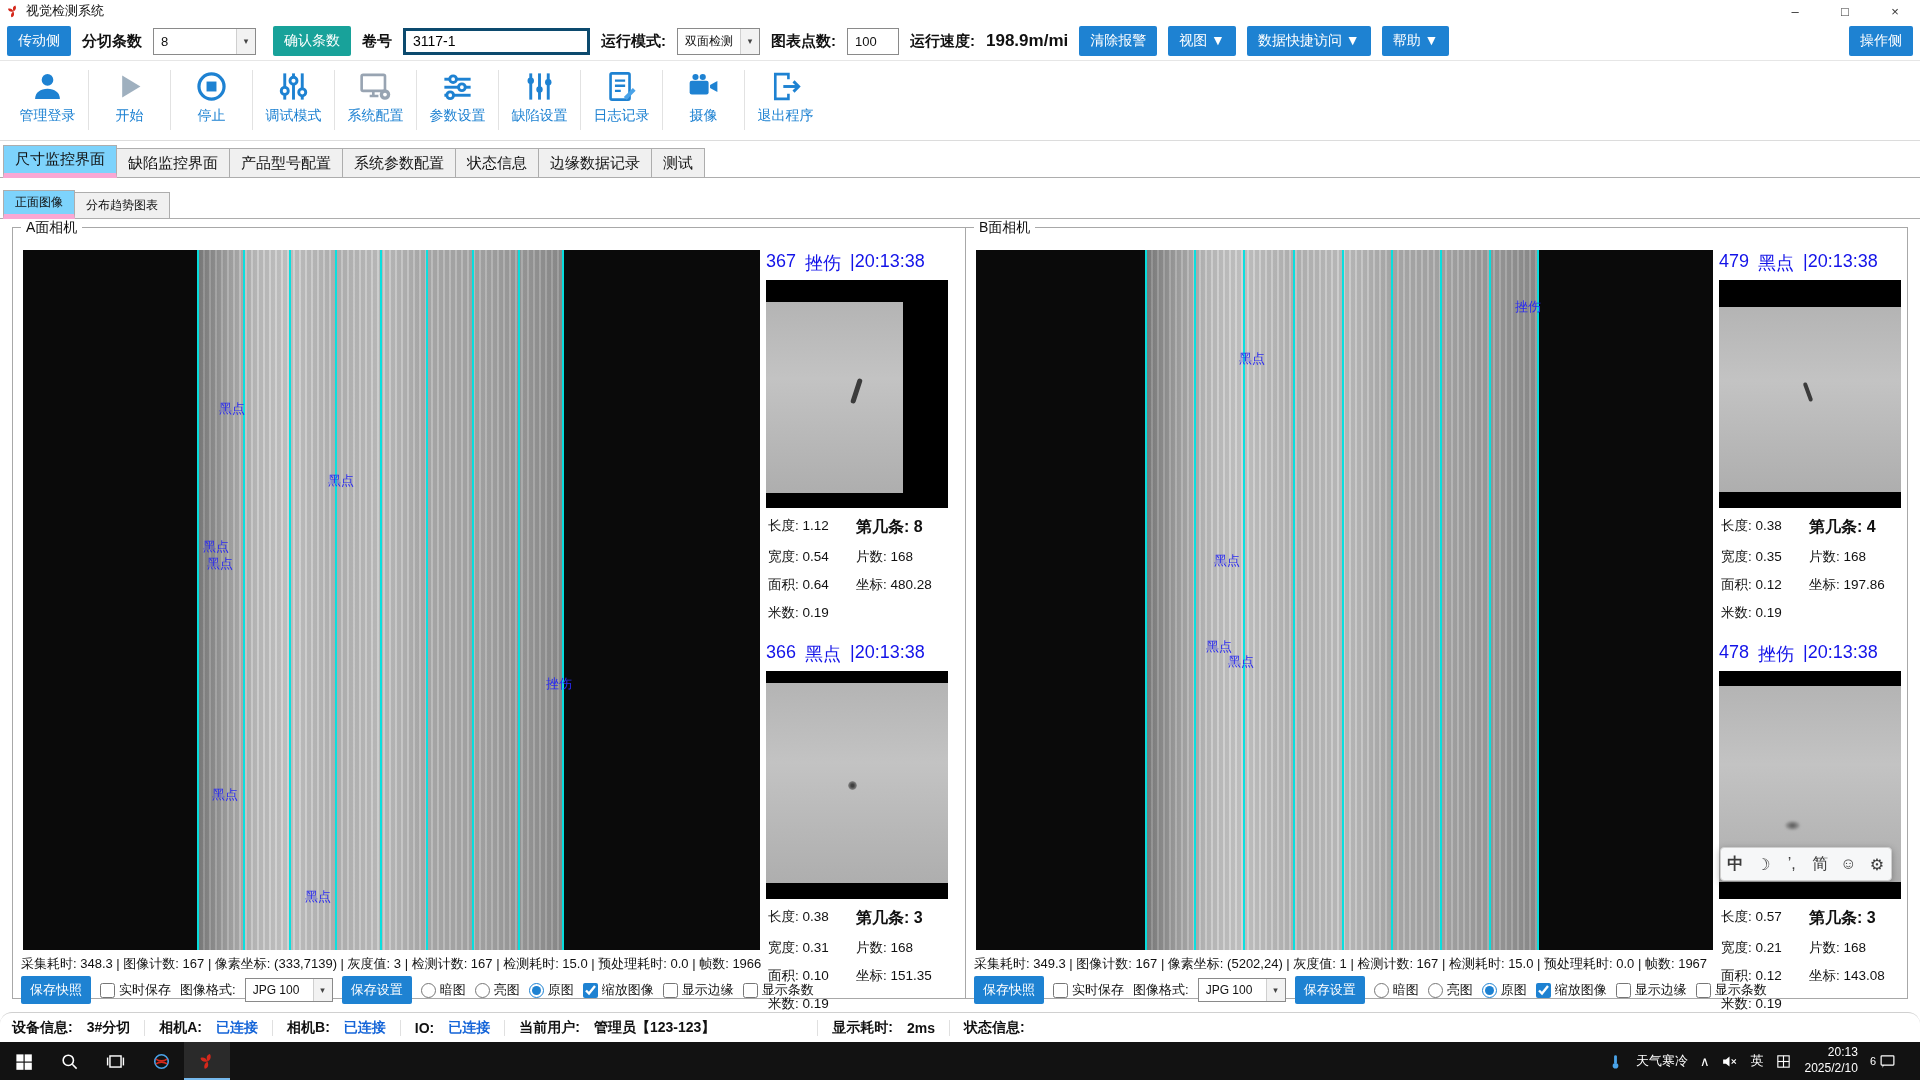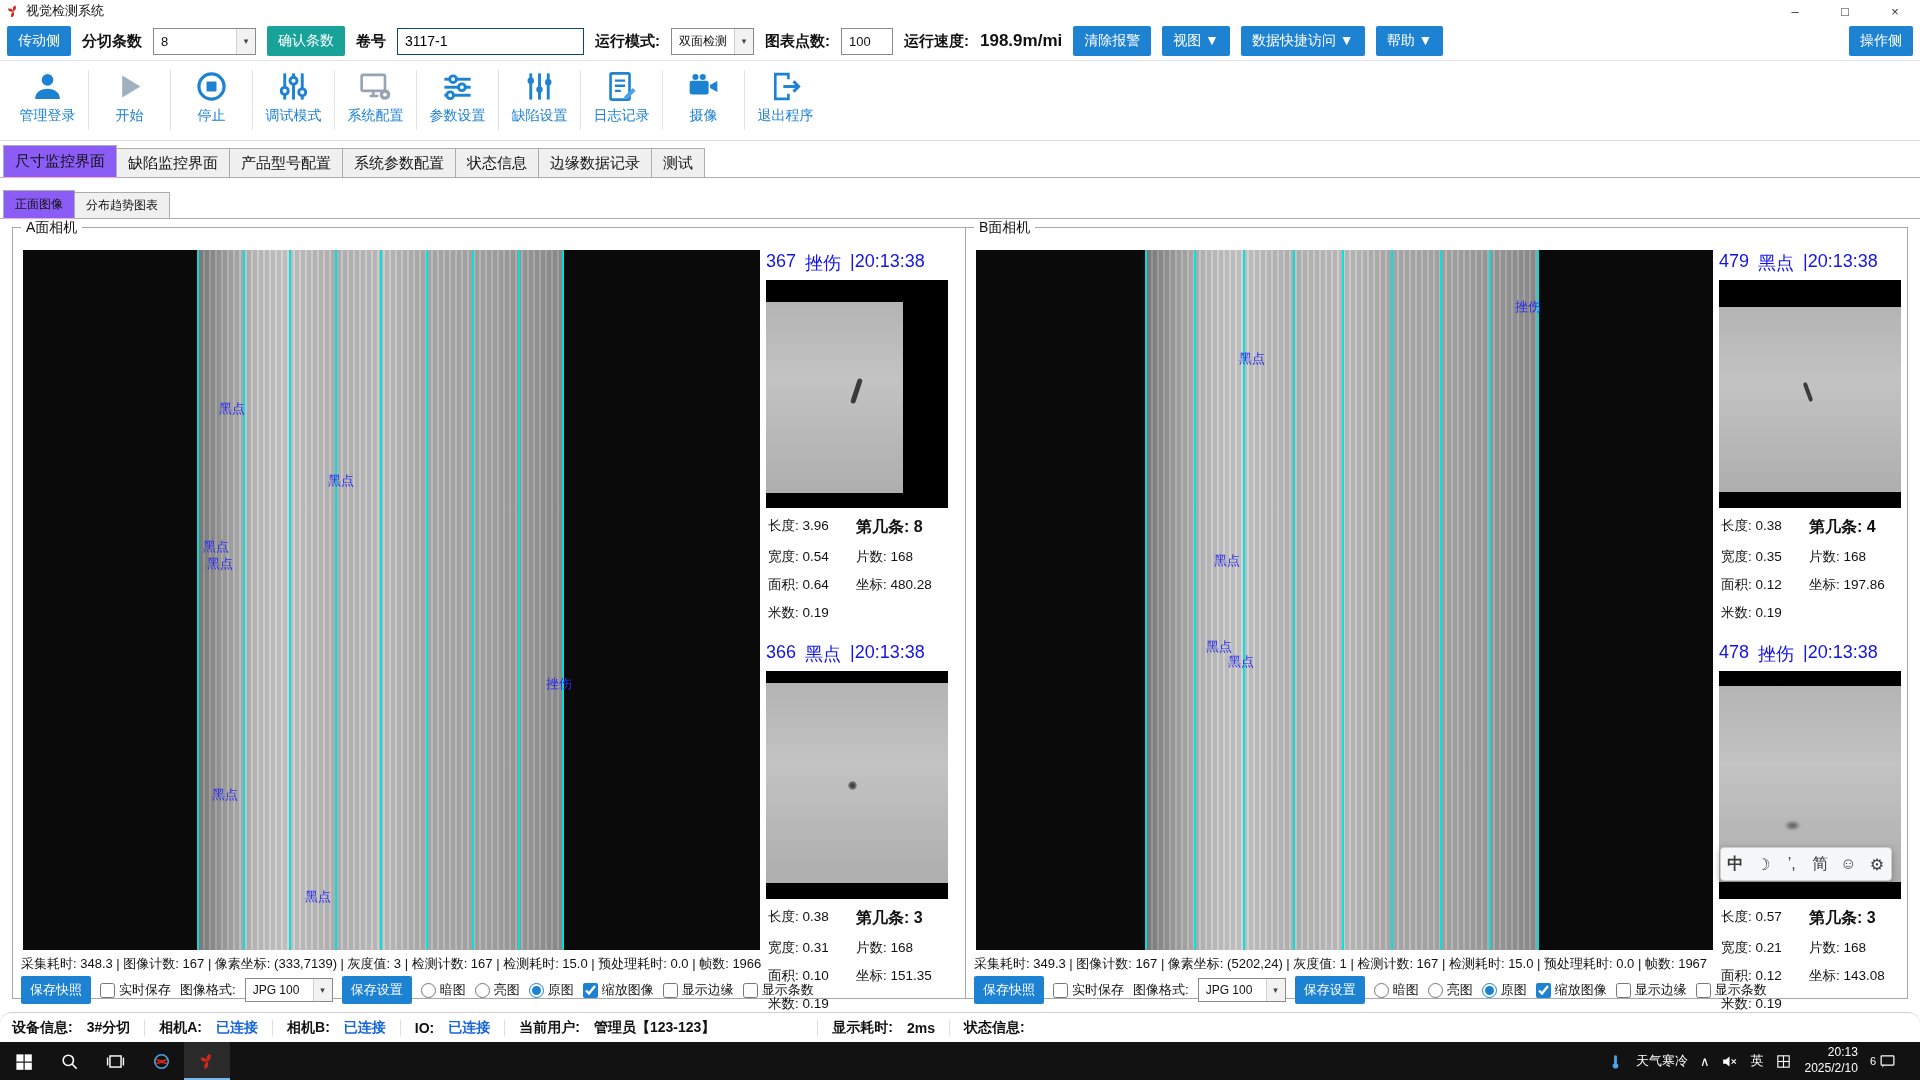--- a/index.html
+++ b/index.html
@@ -13,44 +13,44 @@
   .titlebar { position:absolute; top:0; left:0; right:0; height:22px; background:#fff;
     display:flex; align-items:center; padding-left:6px; font-size:13px; z-index:40; }
   .titlebar .logo { width:15px; height:15px; margin-right:5px; }
   .win-btns { margin-left:auto; display:flex; height:100%; }
   .win-btn { width:50px; display:flex; align-items:center; justify-content:center; font-size:13px; color:#333; }
   
   .toolbar1 { position:absolute; top:22px; left:0; right:0; height:39px; background:#fff;
     border-bottom:1px solid #e6e6e6; display:flex; align-items:center; padding:0 7px; gap:11px; z-index:30;}
   .btn { border:none; color:#fff; font-size:14px; padding:6px 11px; border-radius:2px; white-space:nowrap; cursor:default;}
   .btn-blue { background:#1e82d2; }
-  .btn-teal { background:#18a29a; }
+  .btn-teal { background:#18a29a;margin-left:6px; }
   .lbl { font-weight:bold; font-size:15px; white-space:nowrap; }
   .combo { background:#fff; border:1px solid #8a8a8a; height:27px; display:flex; align-items:center; font-size:13px; }
   .combo .val { padding:0 7px; flex:1; white-space:nowrap; }
   .combo .arr { width:19px; height:100%; display:flex; align-items:center; justify-content:center;
     border-left:1px solid #cfcfcf; font-size:9px; color:#444; background:#f2f2f2; }
-  .textinput { border:1px solid #0c4a6e; height:27px; font-size:14px; padding:8px 7px; }
+  .textinput { border:3px solid #0c4a6e; height:27px; font-size:14px; padding:8px 7px; }
   .speed-val { font-weight:bold; font-size:17px; white-space:nowrap; }
   
   .iconbar { position:absolute; top:61px; left:0; right:0; height:80px; background:#fff;
     border-bottom:1px solid #dcdcdc; display:flex; align-items:flex-start; padding:6px 8px 0; z-index:30;}
   .tool { width:79px; display:flex; flex-direction:column; align-items:center; gap:3px; padding-top:2px;}
   .tool svg { width:35px; height:35px; }
   .tool .tlabel { font-size:14px; color:#1e82d2; white-space:nowrap; }
   .sep { width:1px; height:60px; background:#e2e2e2; margin:3px 1px 0; }
   
   .tabs { position:absolute; left:0; right:0; display:flex; align-items:flex-end; padding-left:3px;
     border-bottom:1px solid #adadad; background:#fff; z-index:25;}
   #mainTabs { top:144px; height:34px; }
   #subTabs  { top:189px; height:30px; }
   .tab { border:1px solid #adadad; border-bottom:none; background:#f0f0f0; padding:0 11px;
     font-size:15px; margin-right:-1px; display:flex; align-items:center; height:29px; white-space:nowrap;}
   #subTabs .tab { font-size:12px; height:26px; }
-  .tab.active { background:#8b5cf6; height:33px; z-index:2; position:relative; margin-bottom:-1px; border-bottom:1px solid #f9a8d4;}
+  .tab.active { background:#7dd3fc; height:33px; z-index:2; position:relative; margin-bottom:-1px; border-bottom:5px solid #f9a8d4;}
   #subTabs .tab.active { height:29px; }
   
   .content-bg { position:absolute; top:218px; left:0; right:0; height:794px; background:#fff; }
   .group { position:absolute; border:1px solid #a8a8a8; background:#fff; }
   #groupA { top:227px; left:12px;  width:1040px; height:772px; }
   #groupB { top:227px; left:965px; width:943px; height:772px; }
   .legend { position:absolute; top:-9px; left:8px; background:#fff; padding:0 5px; font-size:14px; }
   
   .cam { position:absolute; top:22px; left:10px; width:737px; height:700px; background:#0a0a0a; overflow:hidden; }
   .metal { position:absolute; top:0; height:100%;
@@ -309,21 +309,21 @@
       <div class="card-header">
         <span>367</span>
         <span>挫伤</span>
         <span>|20:13:38</span>
       </div>
       <div class="card-img">
         <div class="gray-block" style="left:0;top:22px;width:137px;height:191px"></div>
         <div class="spot-slash" style="left:88px;top:98px;transform:rotate(18deg)"></div>
       </div>
       <div class="card-stats">
-        <div class="scell"><span>长度:</span> <span>3.96</span></div>
+        <div class="scell"><span>长度:</span> <span>1.12</span></div>
         <div class="scell strong"><span>第几条:</span> <span>8</span></div>
         <div class="scell"><span>宽度:</span> <span>0.54</span></div>
         <div class="scell"><span>片数:</span> <span>168</span></div>
         <div class="scell"><span>面积:</span> <span>0.64</span></div>
         <div class="scell"><span>坐标:</span> <span>480.28</span></div>
         <div class="scell"><span>米数:</span> <span>0.19</span></div>
         <div class="scell"></div>
       </div>
     </div>
     <div class="card">

